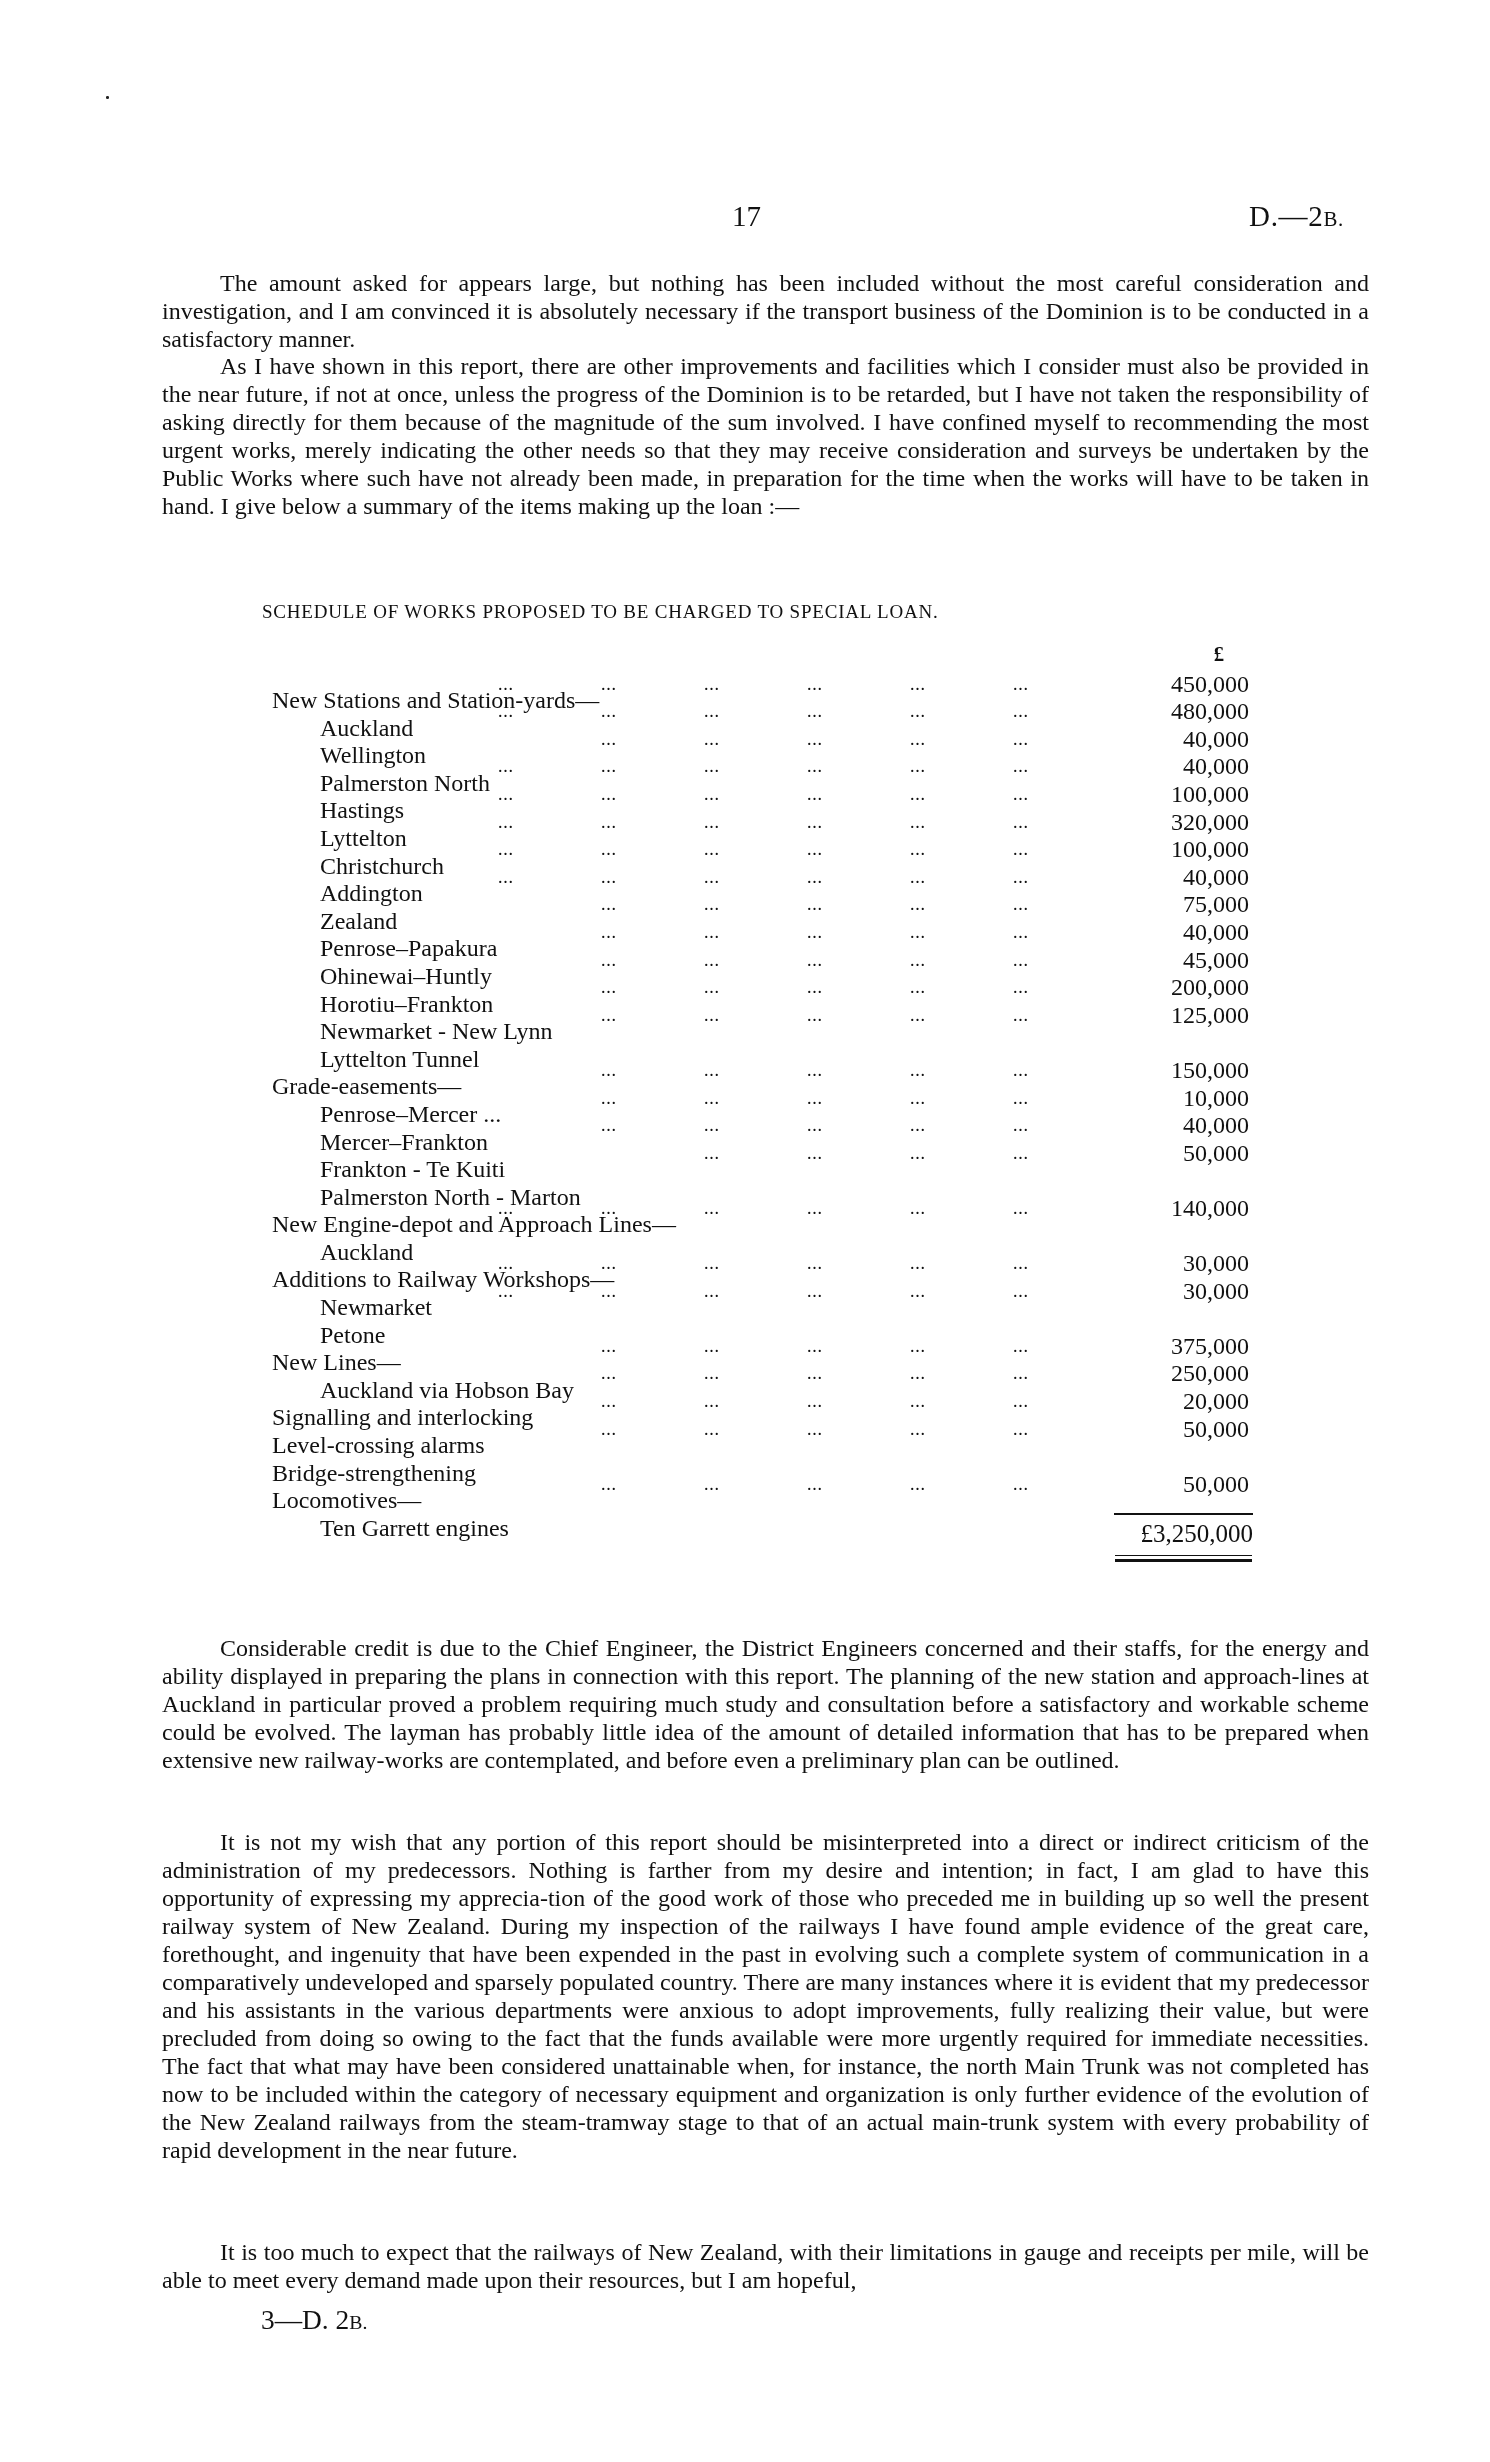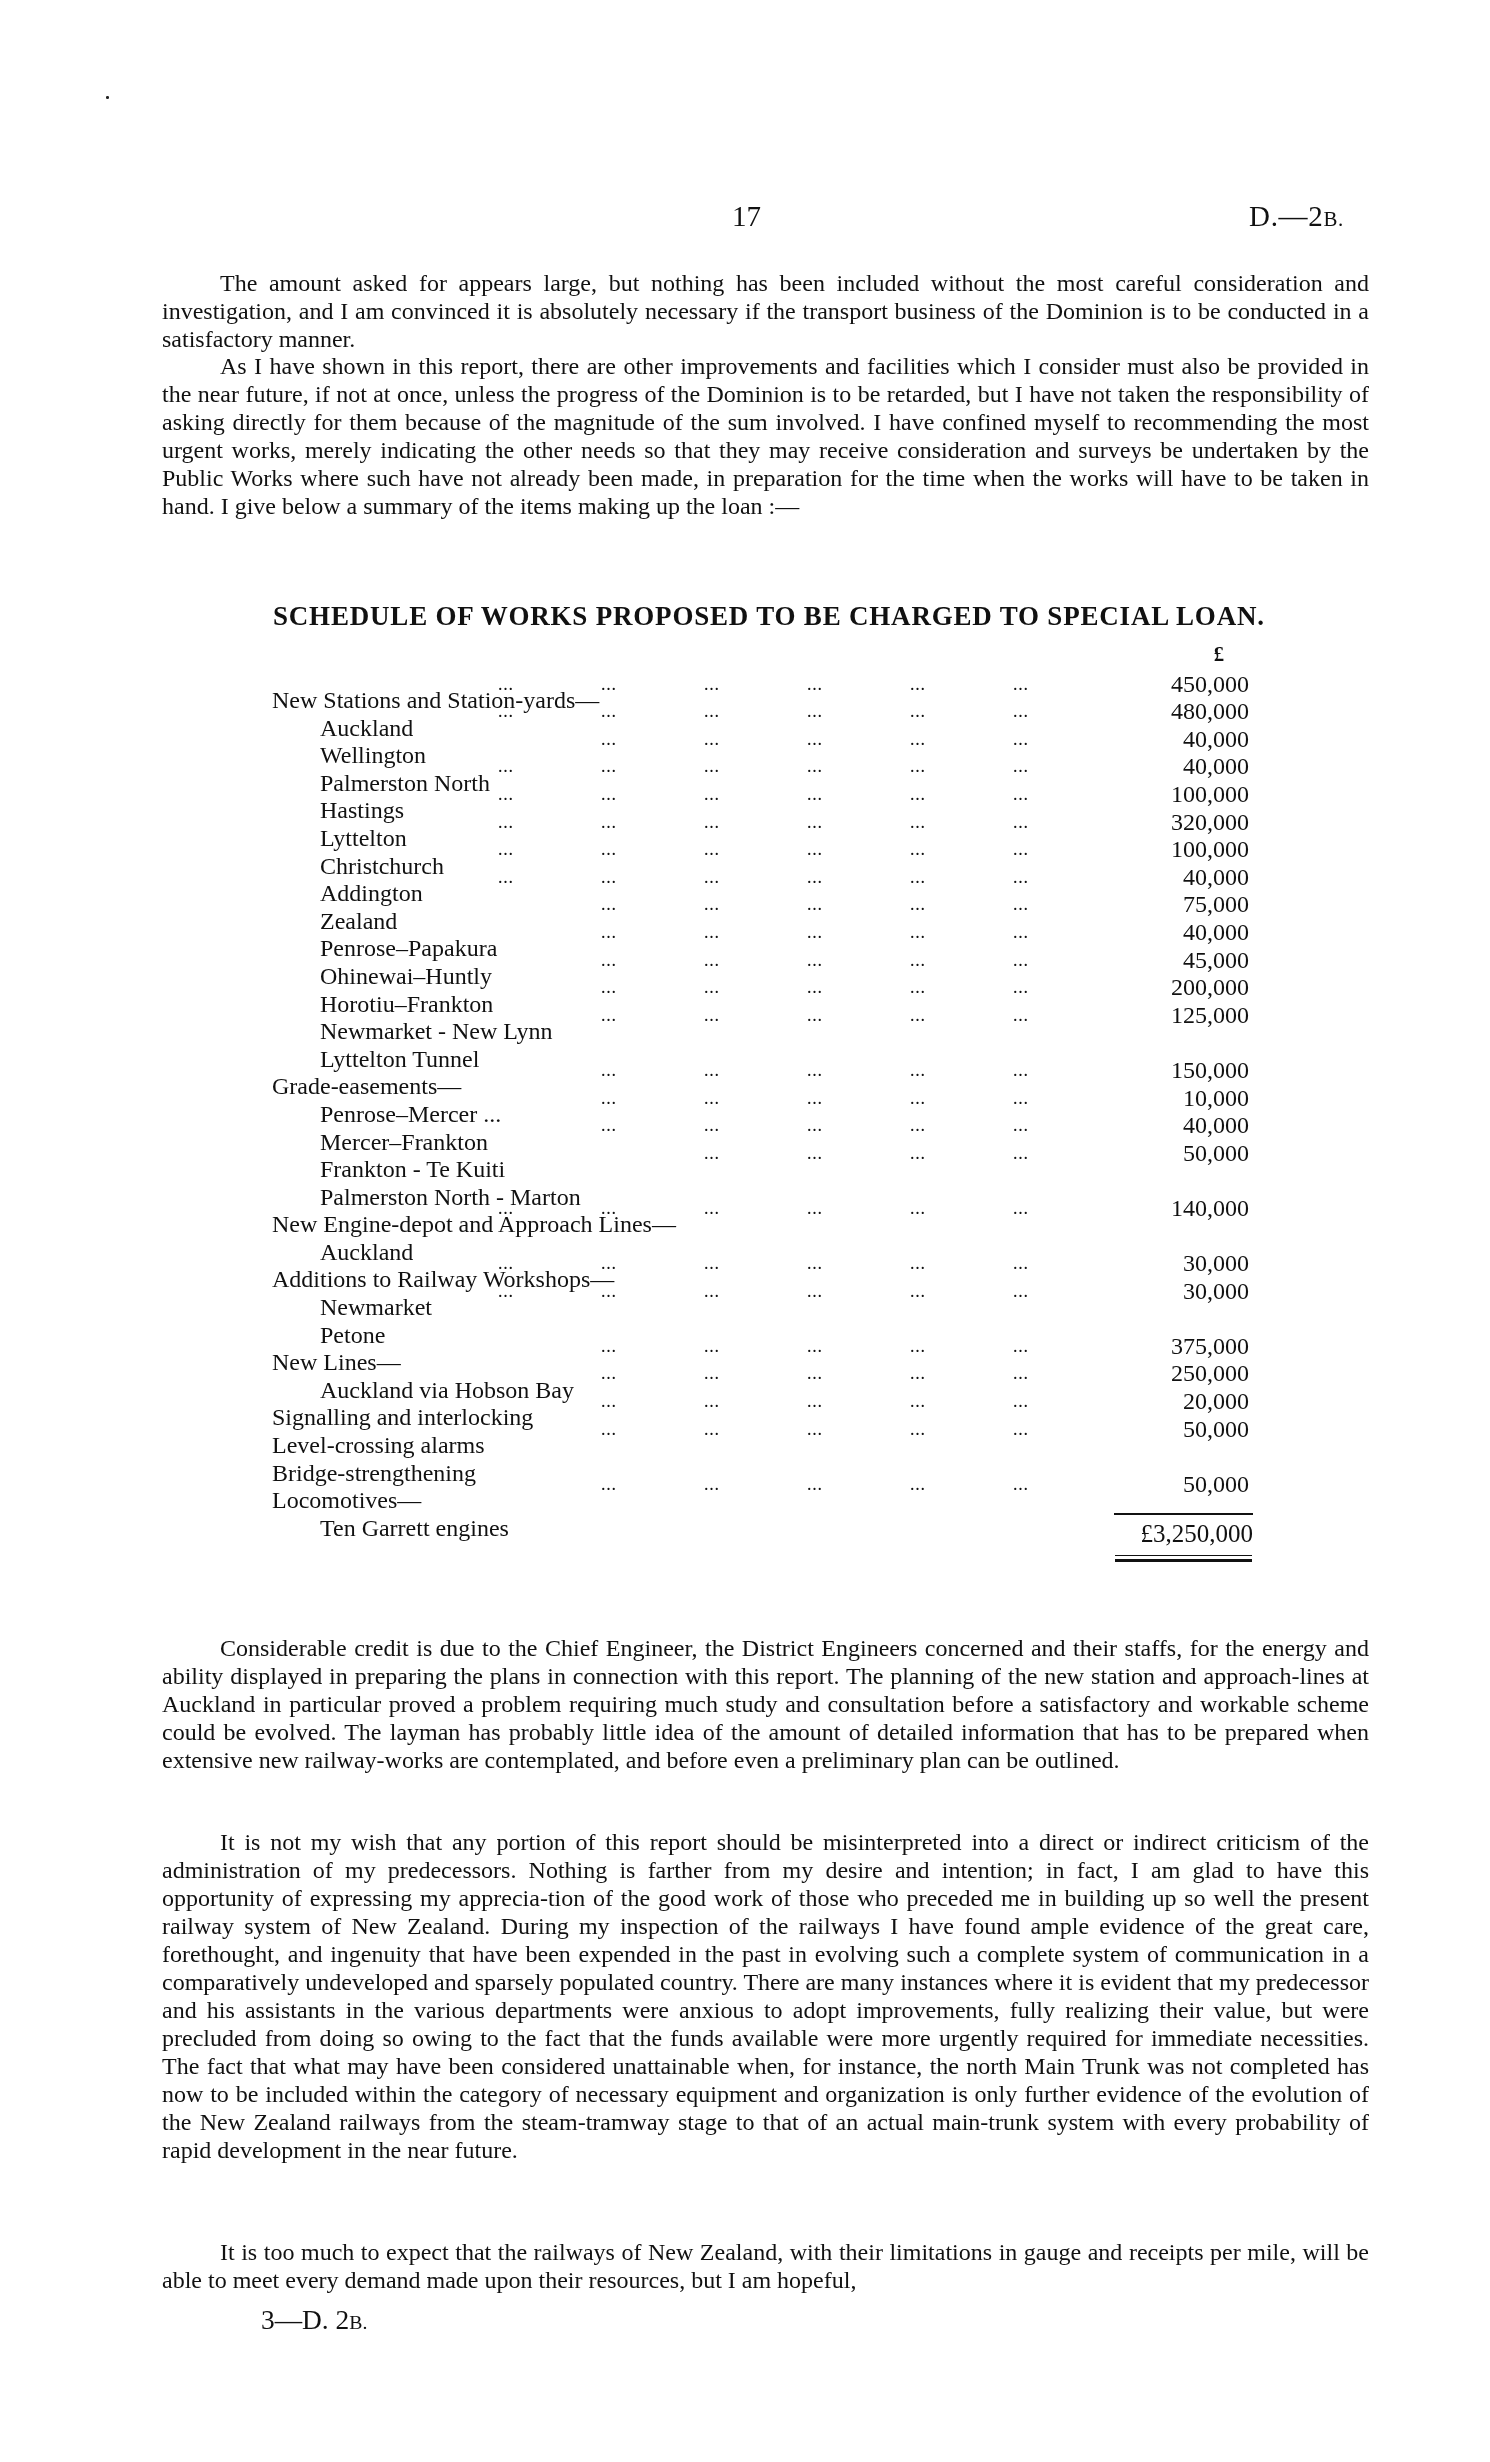--- a/index.html
+++ b/index.html
@@ -14,22 +14,22 @@
     position: absolute; left: 162px; width: 1207px;
     font-size: 24px; line-height: 28px; text-align: justify;
     text-indent: 58px; margin: 0;
   }
   .p1 { top: 269px; }
   .p2 { top: 352px; }
   .p3 { top: 1634px; }
   .p4 { top: 1828px; }
   .p5 { top: 2238px; }
   .schedule-title {
-    position: absolute; top: 601px; left: 273px; width: 1015px;
-    font-size: 27px; letter-spacing: 0.8px; white-space: nowrap; font-weight: bold;
+    position: absolute; top: 601px; left: 262px; width: 1015px;
+    font-size: 19px; letter-spacing: 0.8px; white-space: nowrap;
   }
   .schedule {
     position: absolute; top: 643px; left: 272px; width: 981px;
     font-size: 24px;
   }
   .row { position: relative; height: 27.6px; line-height: 27.6px; white-space: nowrap; }
   .row .label { position: absolute; left: 0; margin-top: 44px; }
   .row.item .label { left: 48px; }
   .row .dots { position: absolute; left: 0; right: 0; top: 0; }
   .row .dots span { position: absolute; font-size: 18px; letter-spacing: 0.7px; }

